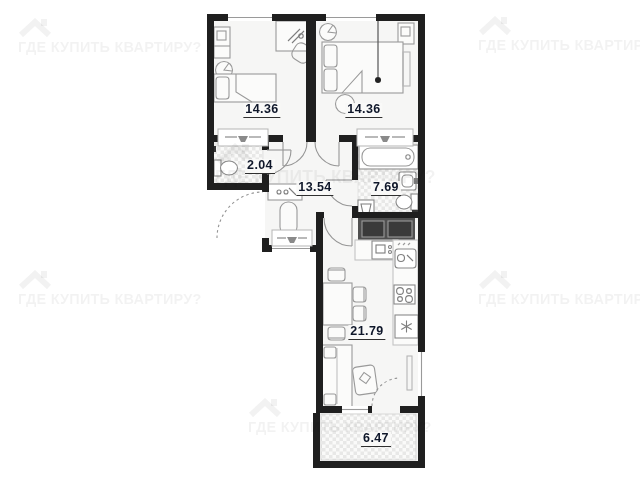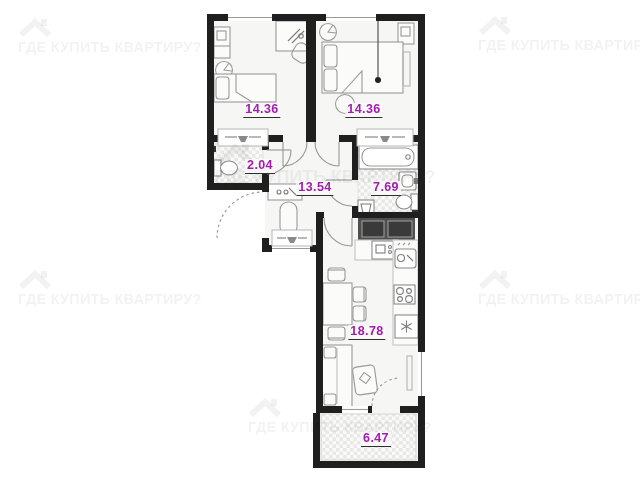--- a/index.html
+++ b/index.html
@@ -7,21 +7,21 @@
          font-family:"Liberation Sans",sans-serif;}
   #plan-svg{position:absolute;left:0;top:0;z-index:1;}
   
   .wm{position:absolute;z-index:2;pointer-events:none;}
   .wm-text{font-weight:700;font-size:14.5px;letter-spacing:.2px;white-space:nowrap;
            color:rgba(0,0,0,0.05);margin-top:2px;}
   .wm-lg .wm-text{font-size:17.5px;}
   .wm-icon{display:block;}
   
   .room-label{position:absolute;z-index:3;transform:translateX(-50%);
-              font-size:12.5px;font-weight:700;color:#a21caf;letter-spacing:.4px;
+              font-size:12.5px;font-weight:700;color:#0f172a;letter-spacing:.4px;
               border-bottom:1.3px solid #2f2f2f;padding:0 2px 1px 2px;
               background:rgba(248,248,247,0.92);line-height:1.05;text-align:center;}
 </style>
 </head>
 <body>
 
 <div id="stage">
 
   <svg id="plan-svg" width="640" height="480" viewBox="0 0 640 480">
     <defs>
@@ -288,16 +288,16 @@
       <rect x="23" y="1" width="6" height="7" fill="rgba(0,0,0,0.05)"></rect>
     </svg>
     <div class="wm-text">ГДЕ КУПИТЬ КВАРТИРУ?</div>
   </div>
 
   <div class="room-label" style="left:262px;top:103px">14.36</div>
   <div class="room-label" style="left:364px;top:103px">14.36</div>
   <div class="room-label" style="left:260px;top:159px">2.04</div>
   <div class="room-label" style="left:315px;top:181px">13.54</div>
   <div class="room-label" style="left:386px;top:181px">7.69</div>
-  <div class="room-label" style="left:367px;top:325px">18.78</div>
+  <div class="room-label" style="left:367px;top:325px">21.79</div>
   <div class="room-label" style="left:376px;top:432px">6.47</div>
 
 </div>
 
 </body></html>

